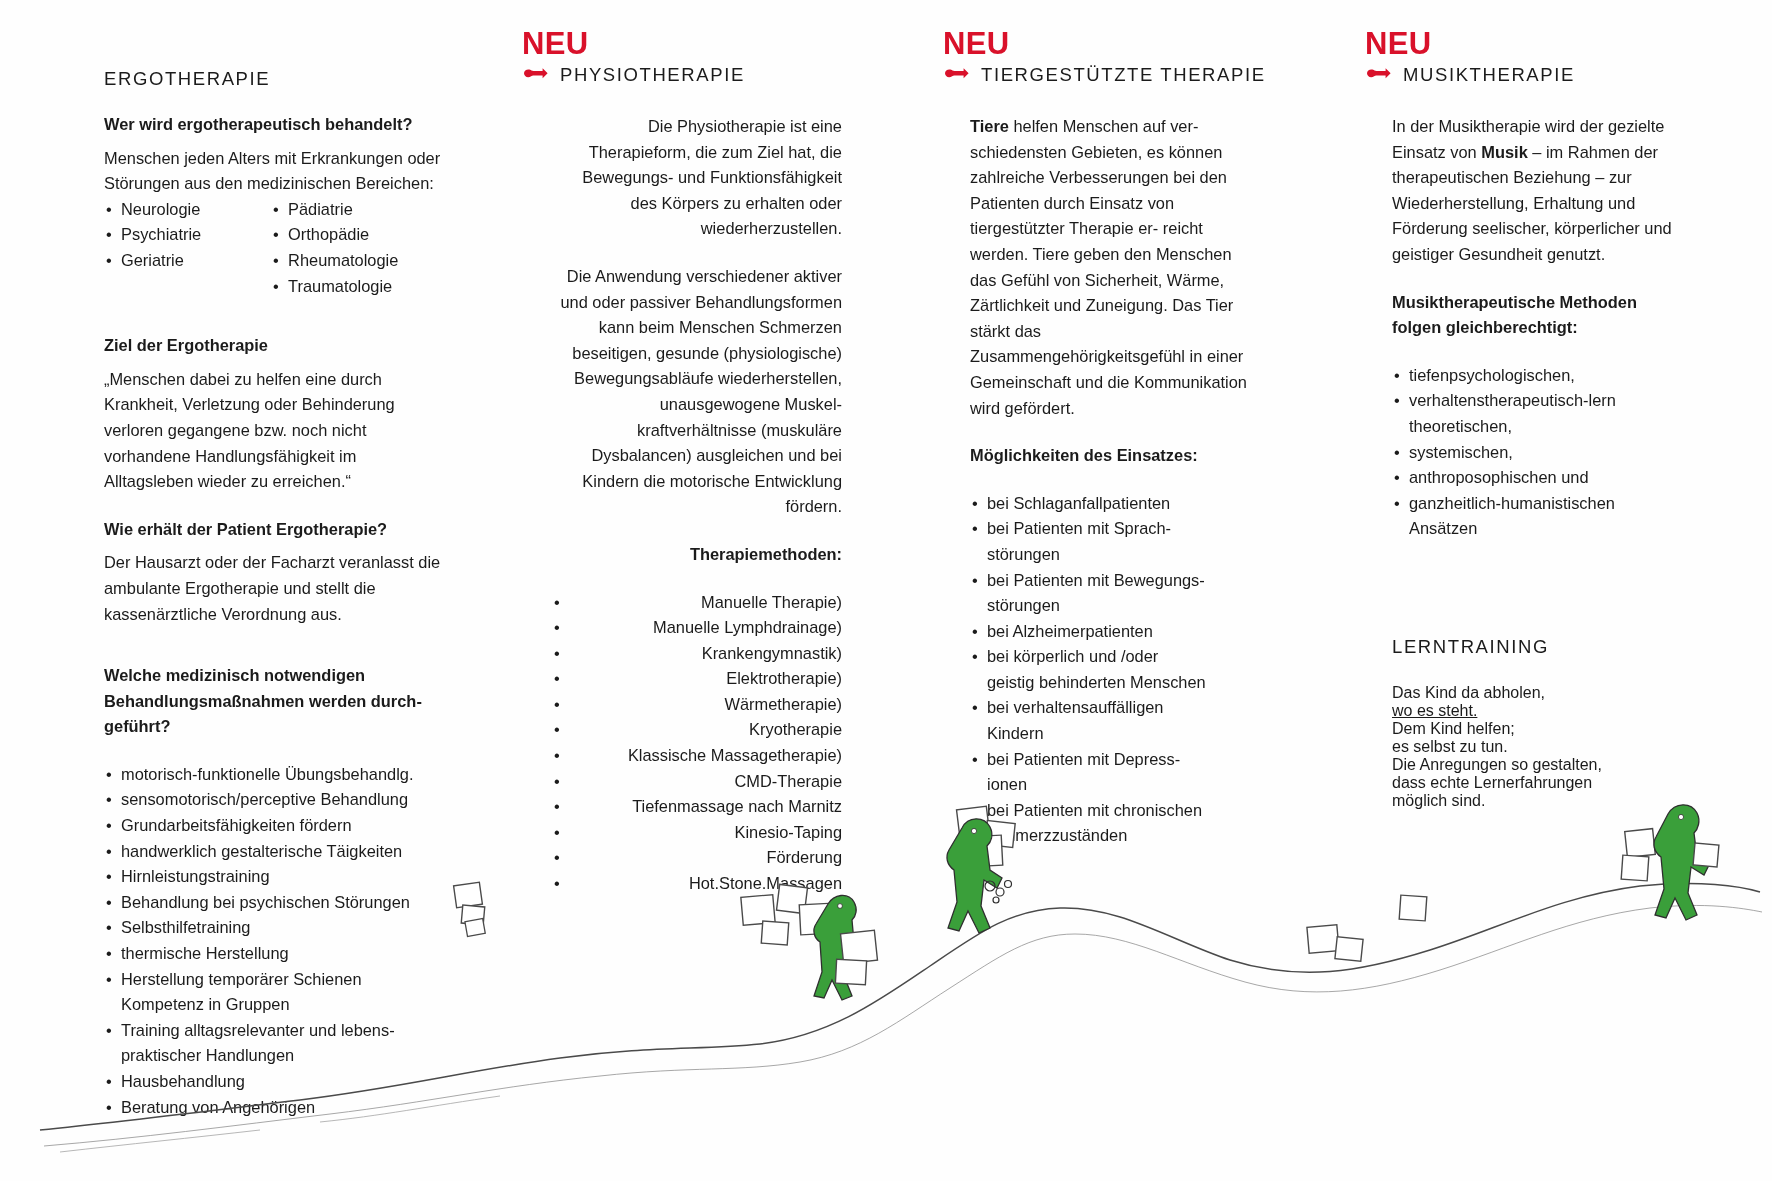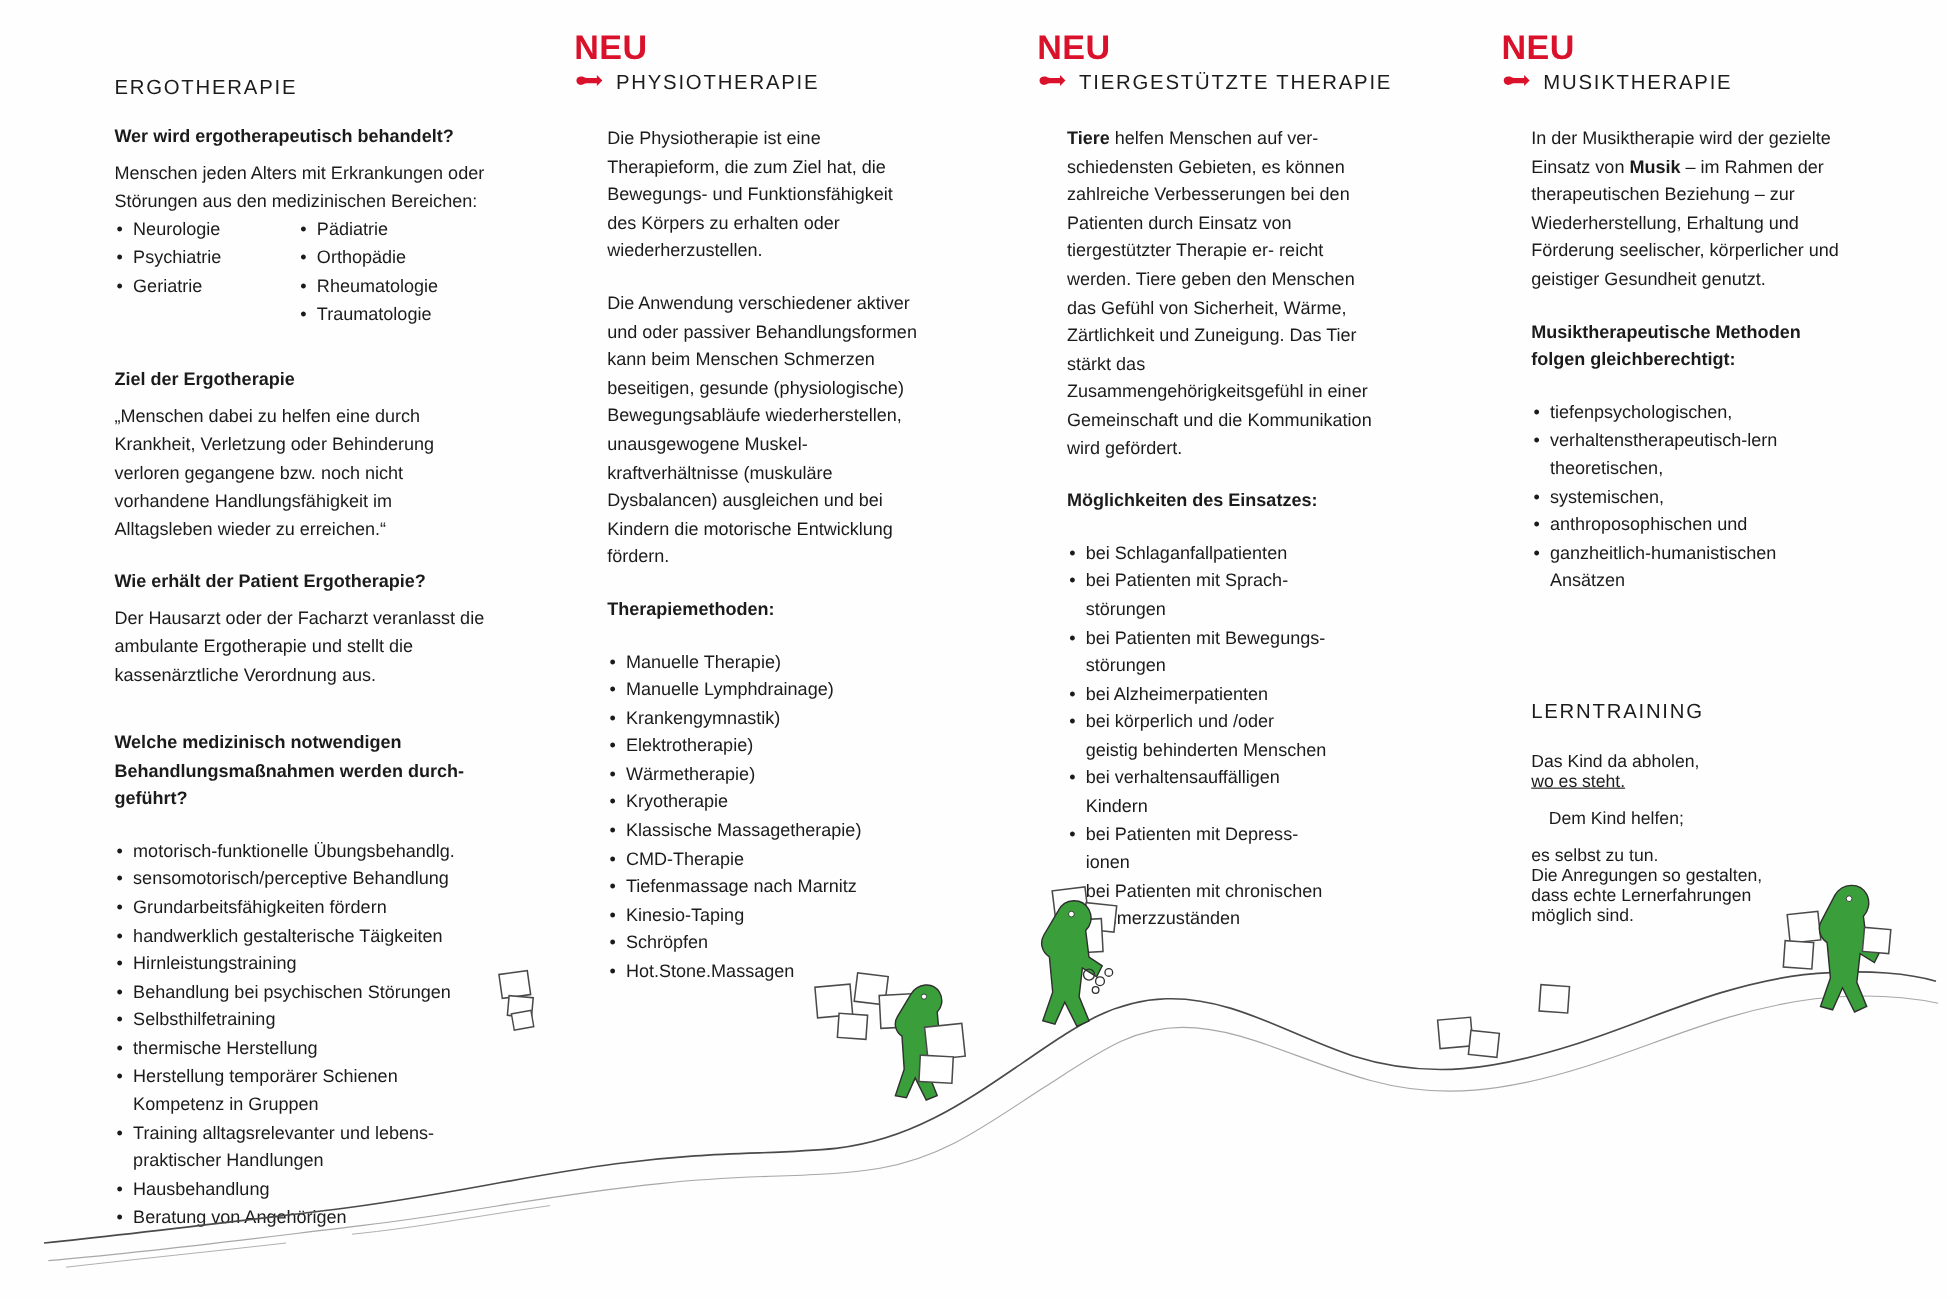--- a/index.html
+++ b/index.html
@@ -74,21 +74,21 @@
     top: 68px;
     left: 0;
     font-size: 18.5px;
     letter-spacing: 1.6px;
     color: #1b1b1b;
   }
 
   
   .body-area { position: absolute; left: 0; width: 100%; }
   #col-ergo   .body-area { top: 112px; }
-  #col-physio .body-area { top: 114px; }
+  #col-physio .body-area { top: 114px; text-align: right; }
   #col-tier   .body-area { top: 114px; }
   #col-musik  .body-area { top: 114px; }
 
   p.para {
     margin: 0 0 22px 0;
     font-size: 16.4px;
     line-height: 25.6px;
     color: #1b1b1b;
   }
   h3.subhead {
@@ -221,21 +221,21 @@
           <li>Manuelle Therapie)</li>
           <li>Manuelle Lymphdrainage)</li>
           <li>Krankengymnastik)</li>
           <li>Elektrotherapie)</li>
           <li>Wärmetherapie)</li>
           <li>Kryotherapie</li>
           <li>Klassische Massagetherapie)</li>
           <li>CMD-Therapie</li>
           <li>Tiefenmassage nach Marnitz</li>
           <li>Kinesio-Taping</li>
-          <li>Schröpfen</li>
+          <li>Förderung</li>
           <li>Hot.Stone.Massagen</li>
         </ul>
     </div>
   </div>
 
   <div class="col" id="col-tier">
     <div class="neu-wrap">
       <span class="neu-text">NEU</span>
       <div class="hand-row">
         <span class="hand-icon">
@@ -299,21 +299,21 @@
           <li>anthroposophischen und</li>
           <li>ganzheitlich-humanistischen</li>
           <li class="cont">Ansätzen</li>
         </ul>
 
       <div class="spacer-lg"></div>
       <div class="section-title" style="margin-bottom:26px">LERNTRAINING</div>
       <div id="lerntraining-lines">
           <div class="para" style="margin: 0px;">Das Kind da abholen,</div>
           <div class="para" style="margin: 0px; text-decoration: underline;">wo es steht.</div>
-          <div class="para" style="margin: 16px;">Dem Kind helfen;</div>
+          <div class="para" style="margin: 0px;">Dem Kind helfen;</div>
           <div class="para" style="margin: 0px;">es selbst zu tun.</div>
           <div class="para" style="margin: 0px;">Die Anregungen so gestalten,</div>
           <div class="para" style="margin: 0px;">dass echte Lernerfahrungen</div>
           <div class="para" style="margin: 0px;">möglich sind.</div>
         </div>
     </div>
   </div>
 
   <svg id="illustration" viewBox="0 0 1772 381">
 

